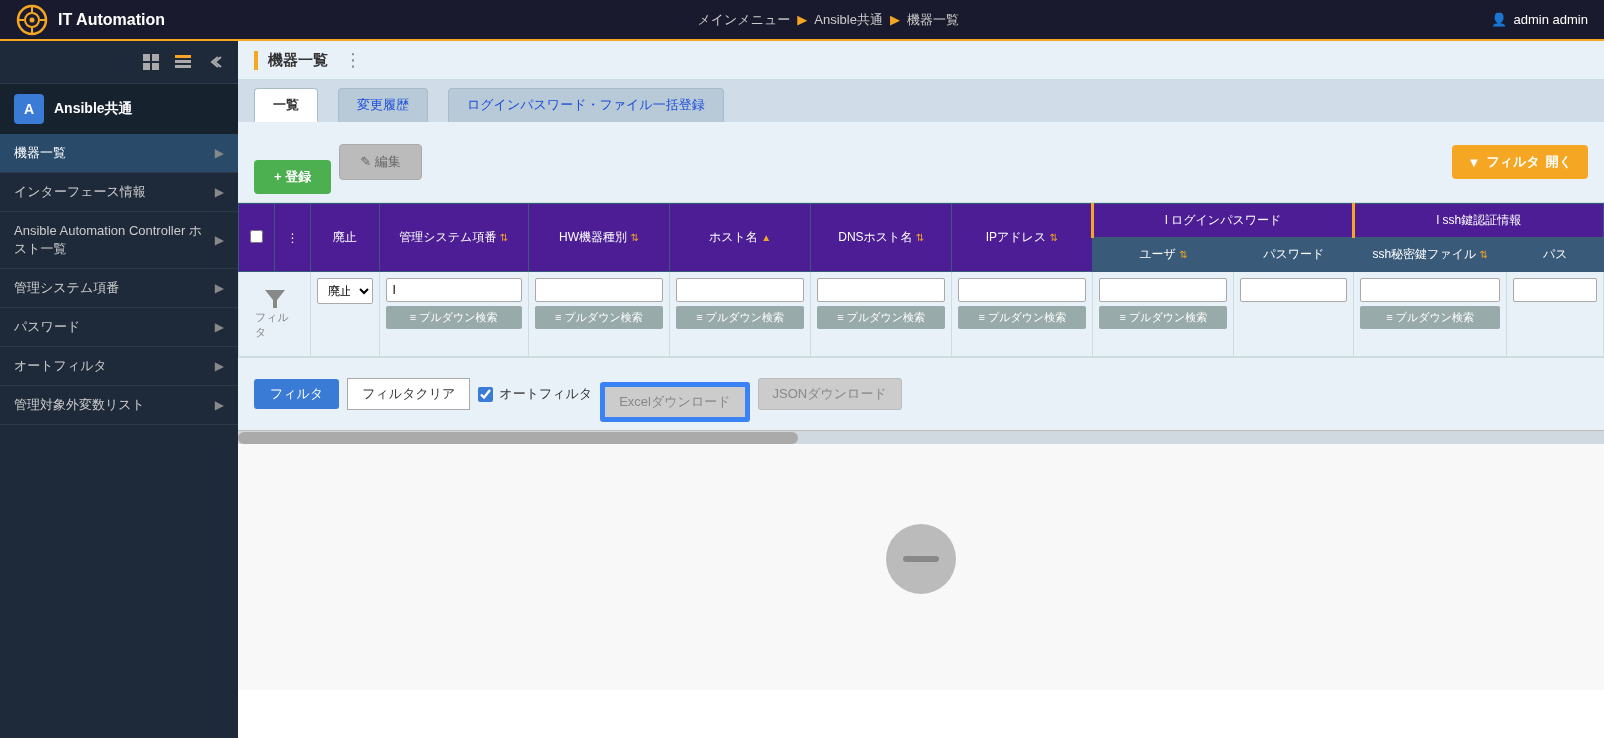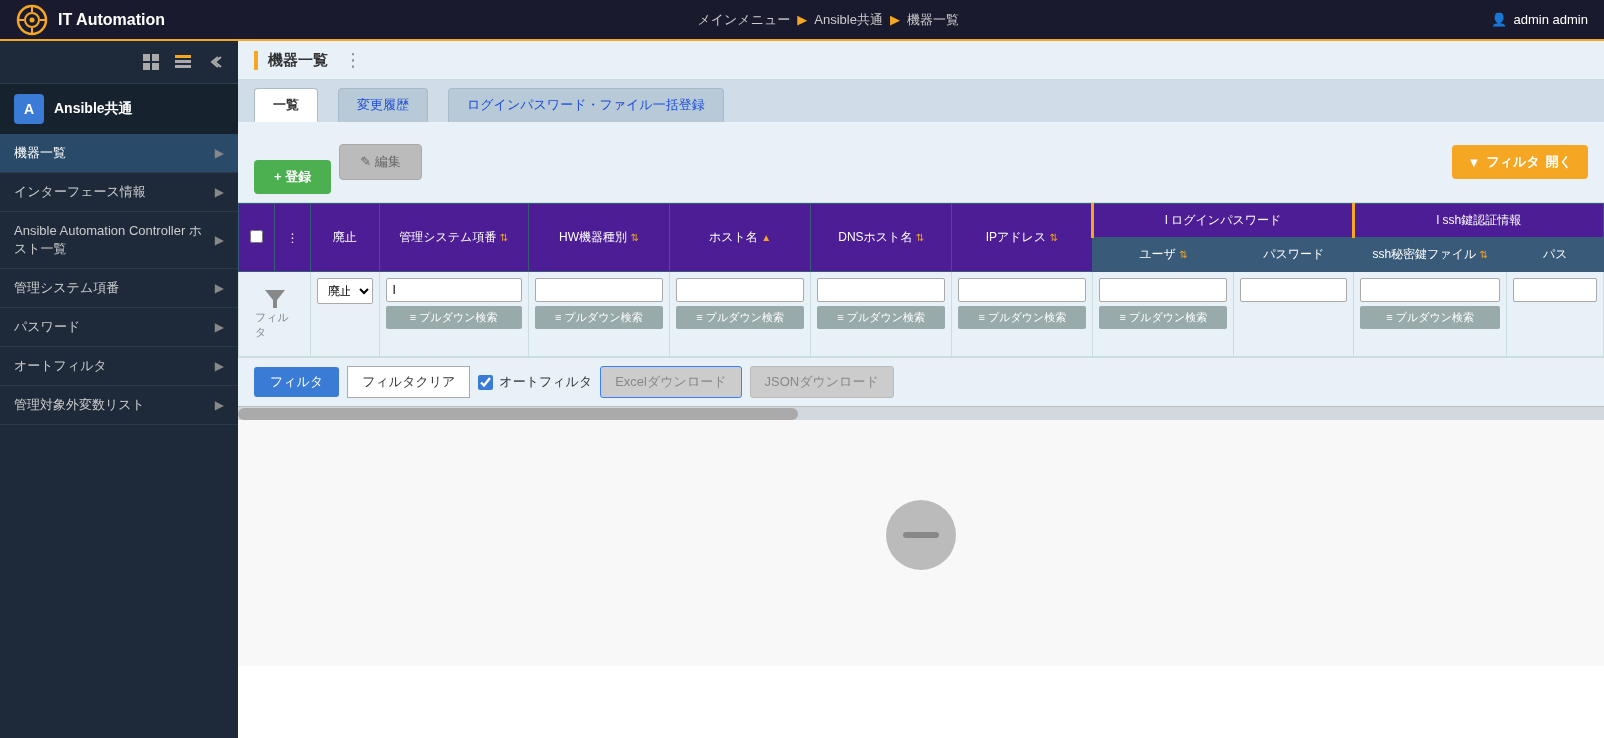--- a/index.html
+++ b/index.html
@@ -73,21 +73,21 @@
     .filter-input { width: 100%; padding: 4px 6px; border: 1px solid #aaa; border-radius: 2px; font-size: 12px; margin-bottom: 4px; }
     .filter-select { width: 100%; padding: 4px 6px; border: 1px solid #aaa; border-radius: 2px; font-size: 12px; margin-bottom: 4px; background: white; }
     .btn-dropdown-search { background: #9aa; color: white; border: none; padding: 4px 8px; border-radius: 2px; font-size: 11px; cursor: pointer; width: 100%; display: flex; align-items: center; gap: 4px; justify-content: center; white-space: nowrap; }
 
     
     .filter-action-row { background: #e8f0f8; padding: 8px 16px; display: flex; align-items: center; gap: 8px; border-top: 1px solid #cdd; }
     .btn-filter { background: #3a7bd5; color: white; border: none; padding: 6px 16px; border-radius: 3px; cursor: pointer; font-size: 13px; }
     .btn-filter-clear { background: white; color: #333; border: 1px solid #aaa; padding: 6px 14px; border-radius: 0; cursor: pointer; font-size: 13px; }
     .auto-filter-label { display: flex; align-items: center; gap: 6px; font-size: 13px; color: #333; }
     .auto-filter-label input[type=checkbox] { accent-color: #3a7bd5; width: 15px; height: 15px; }
-    .btn-excel { background: #ccc; color: #888; border: 1px solid #3b82f6; padding: 6px 14px; border-radius: 3px; cursor: not-allowed; font-size: 13px; }
+    .btn-excel { background: #ccc; color: #888; border: 5px solid #3b82f6; padding: 6px 14px; border-radius: 3px; cursor: not-allowed; font-size: 13px; margin-top: 16px; }
     .btn-json { background: #ccc; color: #888; border: 1px solid #bbb; padding: 6px 14px; border-radius: 3px; cursor: not-allowed; font-size: 13px; }
 
     
     #hscroll-bar { height: 14px; background: #d0d8e0; border-top: 1px solid #bbb; position: relative; overflow: hidden; }
     #hscroll-thumb { position: absolute; left: 0; top: 1px; height: 12px; width: 560px; background: #aaa; border-radius: 6px; cursor: pointer; }
 
     
     #empty-state { display: flex; flex-direction: column; align-items: center; justify-content: center; padding: 80px 0; background: #f8f8f8; flex: 1; }
     .empty-icon { width: 70px; height: 70px; border-radius: 50%; background: #bbb; display: flex; align-items: center; justify-content: center; margin-bottom: 16px; }
     .empty-icon .dash { width: 36px; height: 6px; background: #888; border-radius: 3px; }

